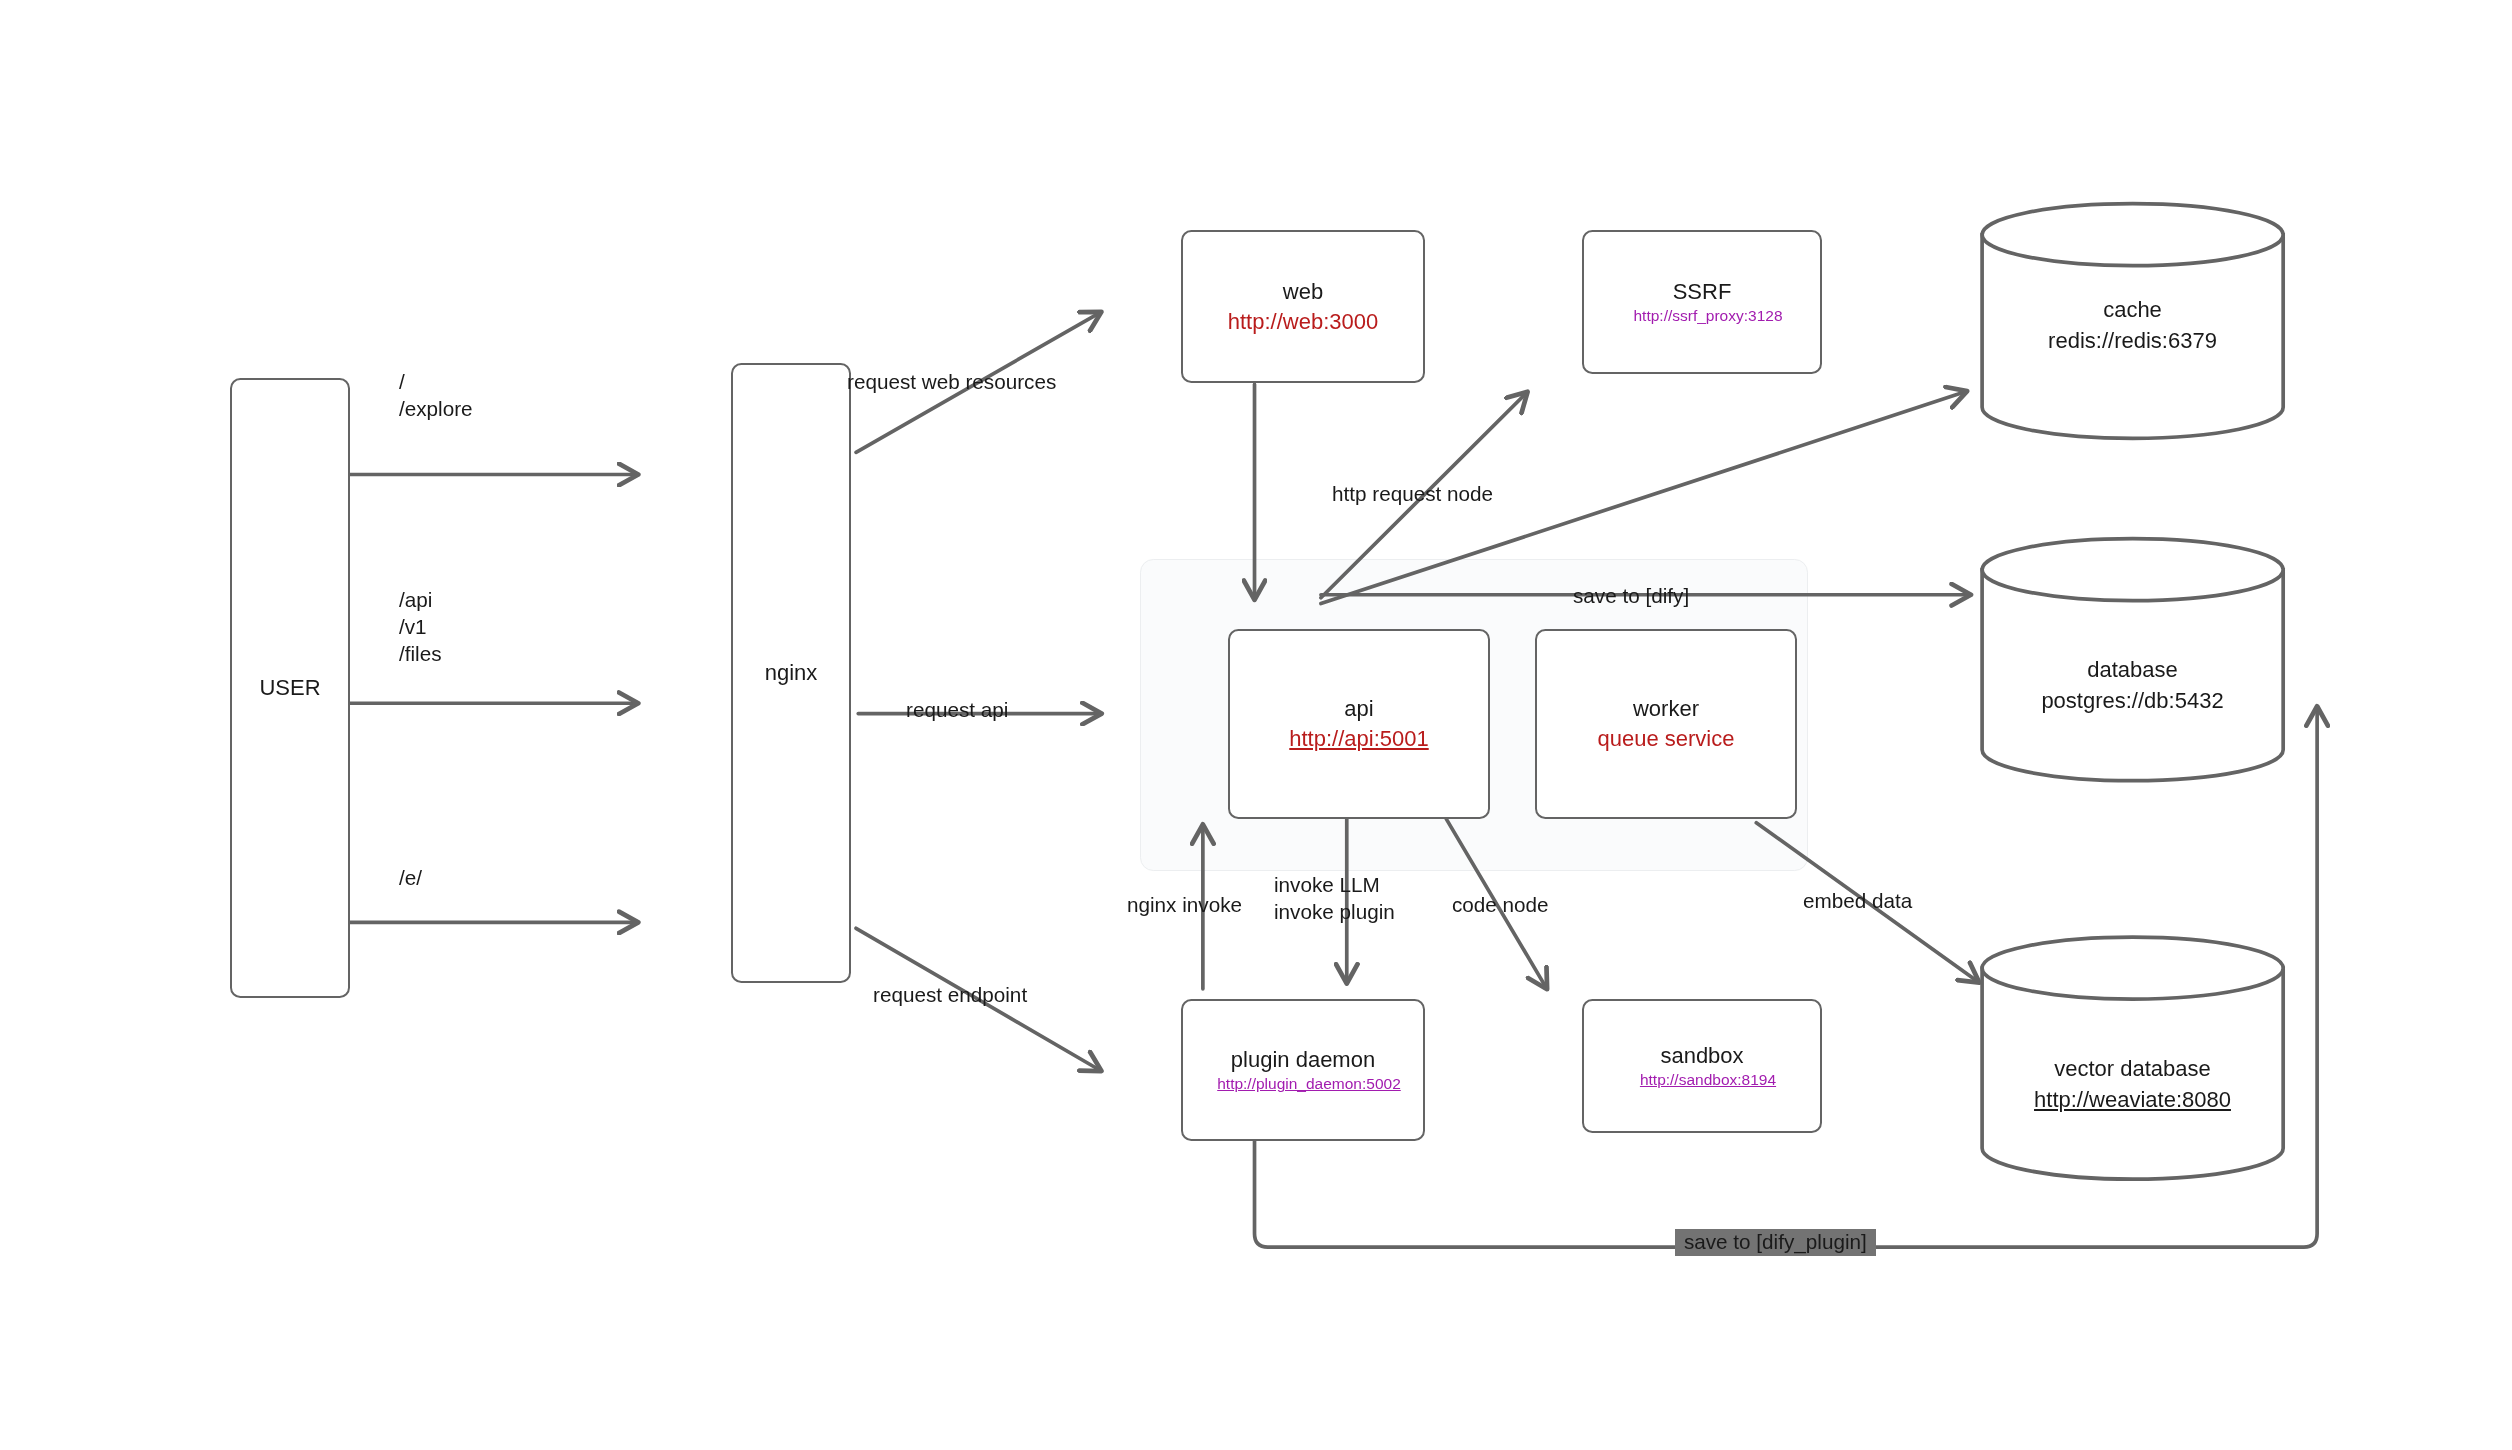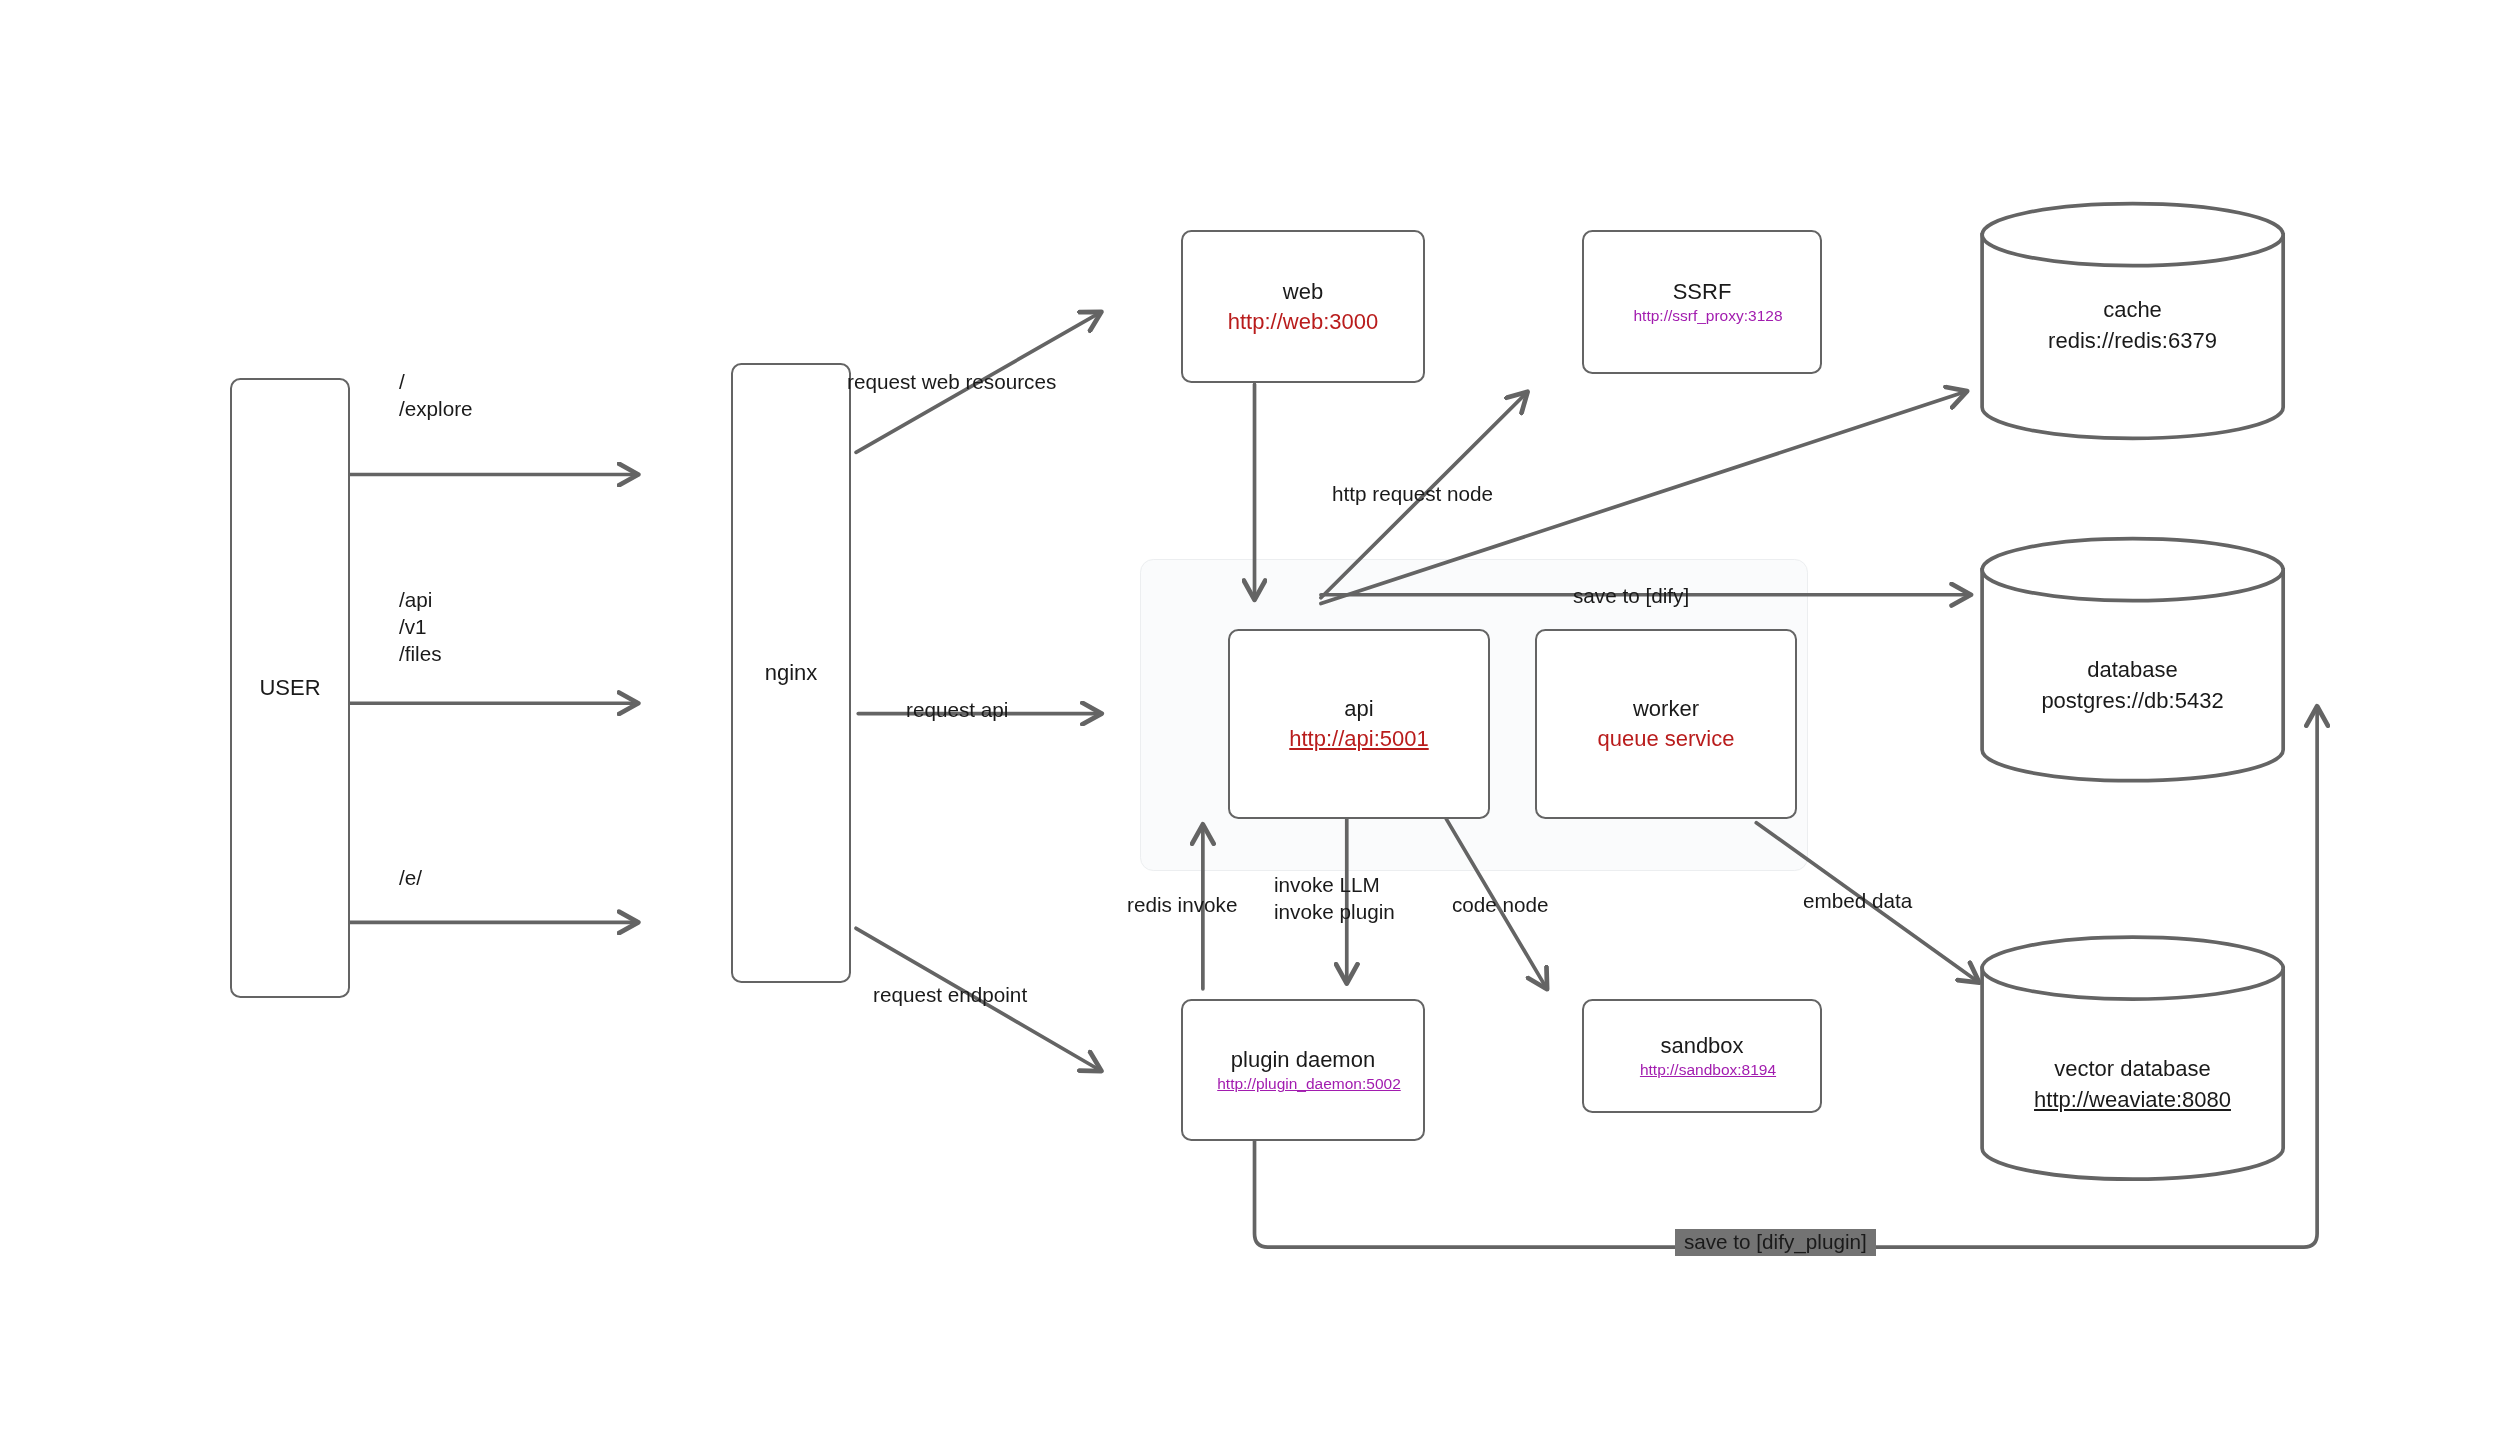--- a/index.html
+++ b/index.html
@@ -169,21 +169,21 @@
   <div class="node" style="left:1495px; top:629px; width:262px; height:190px;">
     <span class="title">worker</span>
     <span class="sub">queue service</span>
   </div>
 
   <div class="node" style="left:1141px; top:999px; width:244px; height:142px;">
     <span class="title">plugin daemon</span>
     <span class="sub-small underline">http://plugin_daemon:5002</span>
   </div>
 
-  <div class="node" style="left:1542px; top:999px; width:240px; height:114px;">
+  <div class="node" style="left:1542px; top:999px; width:240px; height:134px;">
     <span class="title">sandbox</span>
     <span class="sub-small underline">http://sandbox:8194</span>
   </div>
 
   <div class="cyl-label" style="left:1982px; top:295px; width:301px;">
     <div>cache</div>
     <div>redis://redis:6379</div>
   </div>
 
   <div class="cyl-label" style="left:1982px; top:655px; width:301px;">
@@ -208,21 +208,21 @@
   <div class="edge-label" style="left:847px; top:369px;">request web resources</div>
 
   <div class="edge-label" style="left:906px; top:697px;">request api</div>
 
   <div class="edge-label" style="left:873px; top:982px;">request endpoint</div>
 
   <div class="edge-label" style="left:1332px; top:481px;">http request node</div>
 
   <div class="edge-label" style="left:1573px; top:583px;">save to [dify]</div>
 
-  <div class="edge-label" style="left:1127px; top:892px;">redis invoke</div>
+  <div class="edge-label" style="left:1127px; top:892px;">nginx invoke</div>
 
   <div class="edge-label" style="left:1274px; top:872px;">invoke LLM
 invoke plugin</div>
 
   <div class="edge-label" style="left:1452px; top:892px;">code node</div>
 
   <div class="edge-label" style="left:1803px; top:888px;">embed data</div>
 
   <div class="edge-label" style="left:1675px; top:1229px; background:#737373; padding:0 8.9px;"><span>save to [dify_plugin]</span></div>
 

